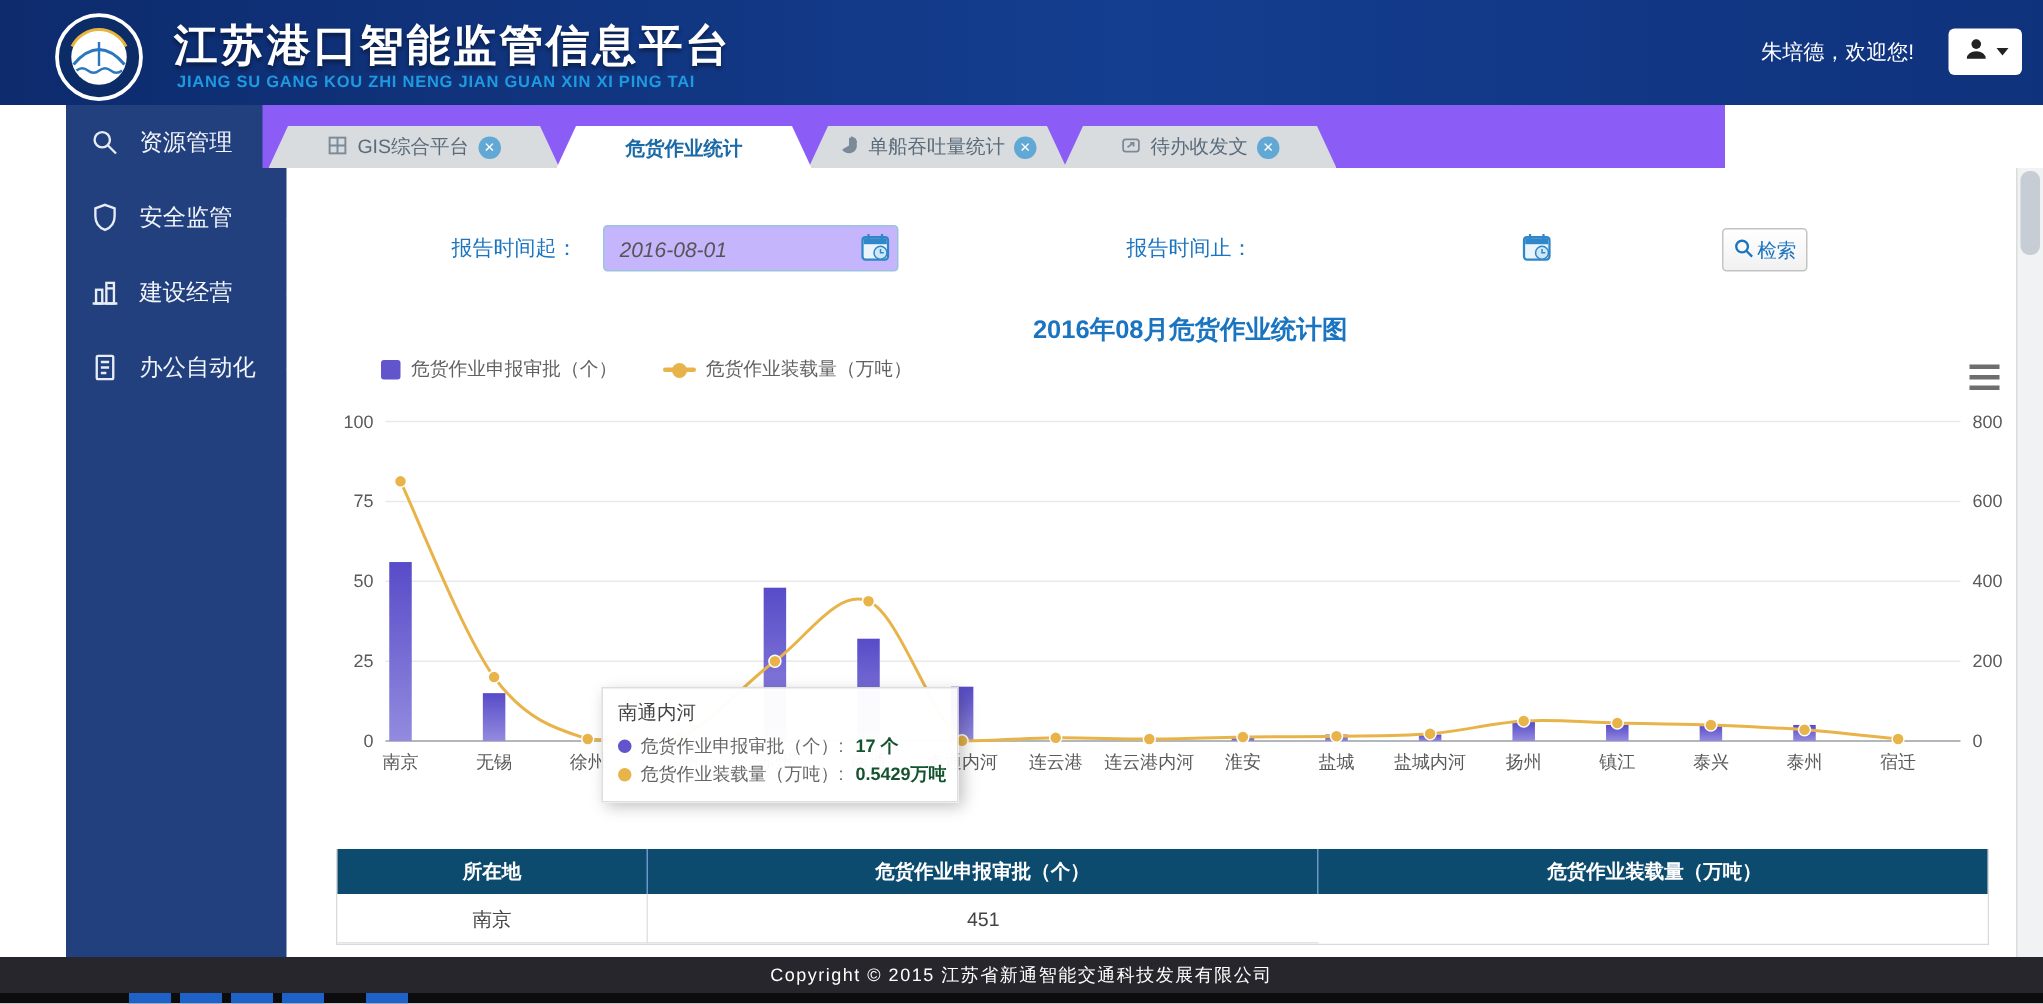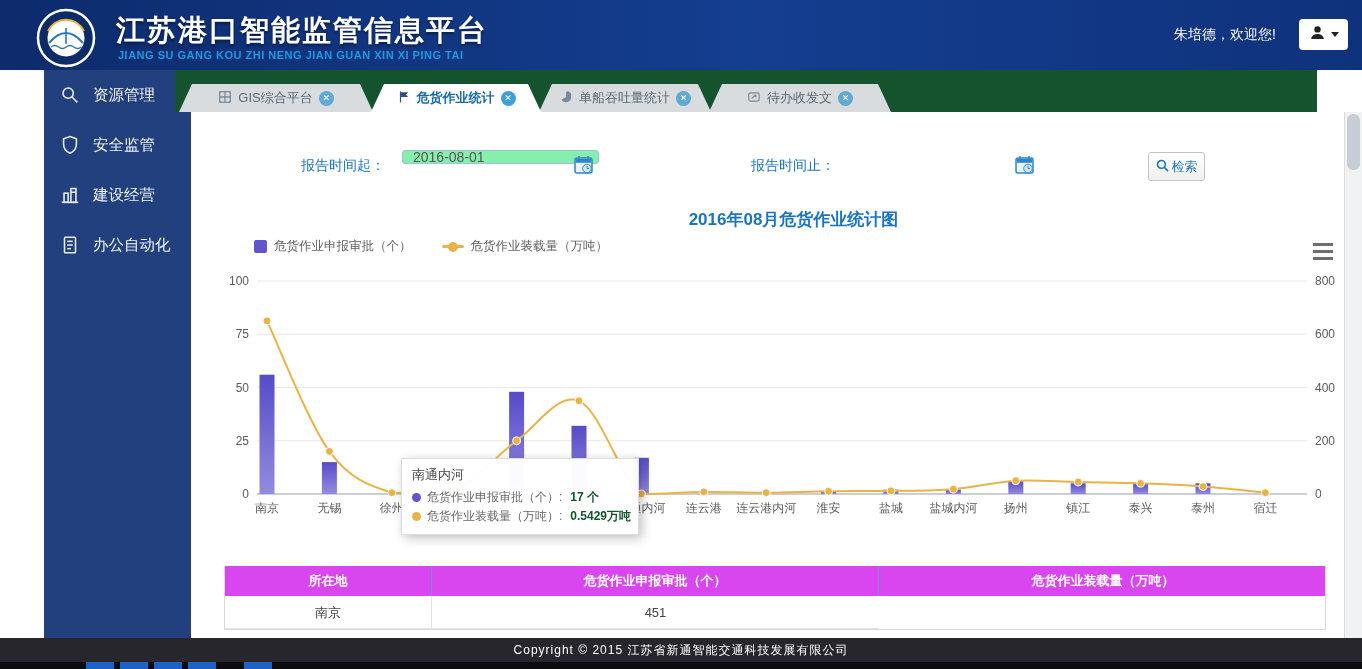--- a/index.html
+++ b/index.html
@@ -15,31 +15,31 @@
 .caret{width:0;height:0;border-left:4px solid transparent;border-right:4px solid transparent;border-top:5px solid #222;}
 
 
 .sidebar{position:absolute;left:0;top:70px;width:175px;height:568px;background:#22407e;margin-left:44px;}
 .side-item{height:50px;display:flex;align-items:center;padding:0 15px;color:#f2f5fa;font-size:15.5px;cursor:pointer;}
 .s-ic{width:24px;height:24px;margin-right:10px;flex:none;display:flex;align-items:center;}
 .s-label{flex:1;}
 .s-chev{width:14px;height:10px;flex:none;opacity:.85;}
 
 
-.tabstrip{position:absolute;left:175px;top:70px;width:1142px;height:42px;background:#14532d;}
+.tabstrip{position:absolute;left:175px;top:70px;width:975px;height:42px;background:#8b5cf6;}
 .tab{position:absolute;bottom:0;height:28px;display:flex;align-items:center;justify-content:center;gap:6px;font-size:13px;color:#5a6b7a;background:#d9dcdf;clip-path:polygon(13px 0,calc(100% - 13px) 0,100% 100%,0 100%);padding:0 8px;cursor:pointer;white-space:nowrap;}
-.tab.active{background:#fff;color:#1b6aa8;font-weight:bold;z-index:2;}
+.tab.active{background:#fff;color:#1b6aa8;font-weight:bold;z-index:2;flex-direction:column;}
 .tab-close{width:15px;height:15px;border-radius:50%;background:#61a8d4;color:#fff;font-size:9px;line-height:15px;text-align:center;flex:none;cursor:pointer;}
 .tab-close::after{content:"✕";}
 .tab.active .tab-close{background:#3f9fd8;}
 
 
 .content{position:absolute;left:175px;top:112px;width:1169px;height:526px;background:#fff;margin-left:16px;}
 .f-label{position:absolute;font-size:14px;color:#1a74c0;white-space:nowrap;}
-.date-input{position:absolute;width:197px;height:14px;border:1px solid #9cc3de;border-radius:3px;background:#86efac;font-size:14px;color:#555;padding:0 34px 0 10px;}
+.date-input{position:absolute;width:197px;height:31px;border:1px solid #9cc3de;border-radius:3px;background:#c4b5fd;font-size:14px;color:#555;padding:0 34px 0 10px;font-style:italic;}
 .cal-ic{position:absolute;width:24px;height:24px;cursor:pointer;}
 .search-btn{position:absolute;left:957px;top:40px;width:57px;height:29px;border:1px solid #c3c3c3;border-radius:3px;background:linear-gradient(#ffffff,#f1f1f1);display:flex;align-items:center;justify-content:center;gap:3px;font-size:13px;color:#1a74c0;cursor:pointer;}
 .chart-title{position:absolute;left:0;top:96px;width:1169px;text-align:center;font-size:17px;font-weight:bold;color:#1a74c0;padding-left:36px;}
 .legend{position:absolute;left:63px;top:126px;display:flex;align-items:center;gap:30px;}
 .legend-item{display:flex;align-items:center;gap:7px;font-size:12.5px;color:#616161;cursor:pointer;}
 .lg-bar{width:13px;height:13px;border-radius:2px;background:#6254cc;}
 .lg-line{position:relative;width:22px;height:3px;background:#e8b44a;border-radius:2px;}
 .lg-line::after{content:"";position:absolute;left:6px;top:-3.5px;width:10px;height:10px;border-radius:50%;background:#e8b44a;}
 .toolbox{position:absolute;left:1122px;top:131px;width:20px;cursor:pointer;}
 .toolbox span{display:block;height:3px;background:#6e6e6e;margin-bottom:4px;}
@@ -49,21 +49,21 @@
 .tooltip{position:absolute;left:210px;top:346px;width:238px;background:rgba(255,255,255,.97);border:1px solid #ddd;box-shadow:3px 3px 10px rgba(0,0,0,.25);padding:7px 10px 8px;z-index:5;font-size:12px;color:#666;}
 .tt-title{font-size:13px;color:#444;margin-bottom:4px;}
 .tt-row{display:flex;align-items:center;gap:6px;line-height:19px;white-space:nowrap;}
 .tt-dot{width:9px;height:9px;border-radius:50%;flex:none;}
 .dot-purple{background:#6254cc;}
 .dot-yellow{background:#e8b44a;}
 .tt-val{font-weight:bold;color:#14532d;margin-left:2px;}
 
 
 .table{position:absolute;left:33px;top:454px;width:1102px;border:1px solid #d9d9d9;border-top:none;}
-.t-head{display:grid;grid-template-columns:207px 447px 448px;background:#d946ef;}
+.t-head{display:grid;grid-template-columns:207px 447px 448px;background:#0c4a6e;}
 .t-head div{height:30px;line-height:30px;text-align:center;color:#fff;font-size:13px;font-weight:bold;border-right:1px solid #6b95cc;}
 .t-head div:last-child{border-right:none;}
 .t-row{display:grid;grid-template-columns:207px 447px 448px;background:#fff;}
 .t-row div{height:33px;line-height:33px;text-align:center;color:#444;font-size:13px;border-right:1px solid #e3e3e3;border-bottom:1px solid #e3e3e3;}
 .t-row div:last-child{border-right:none;}
 
 
 .scrollbar{position:absolute;left:1344px;top:112px;width:18px;height:526px;background:#f1f2f4;border-left:1px solid #dcdcdc;}
 .scroll-thumb{position:absolute;left:2px;top:2px;width:13px;height:56px;background:#c7cdd4;border-radius:6px;cursor:pointer;}
 

